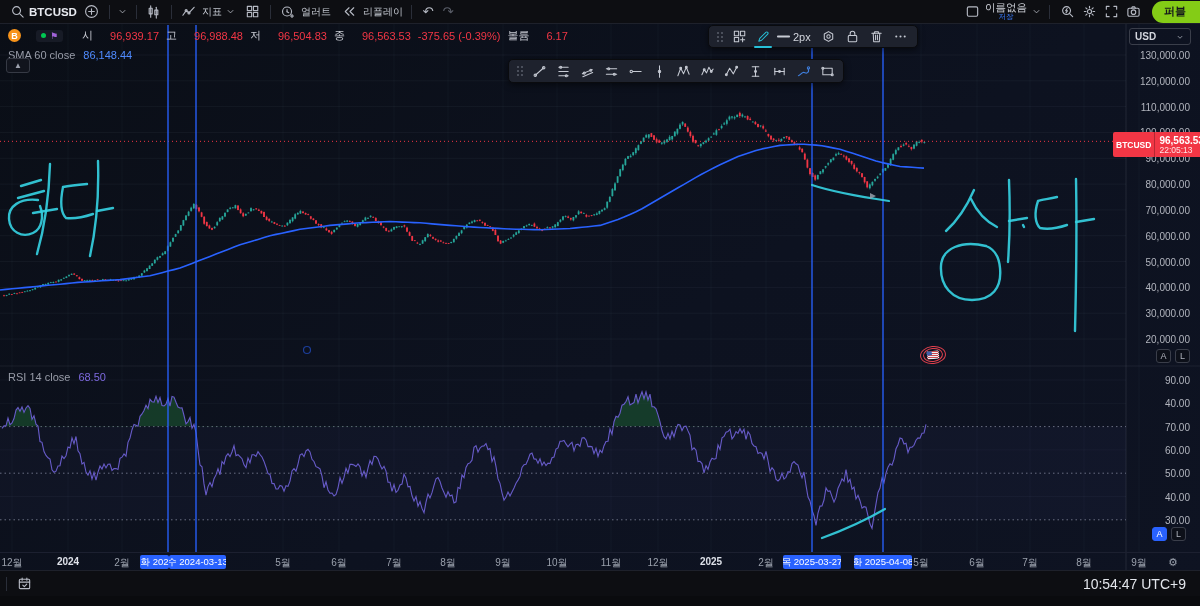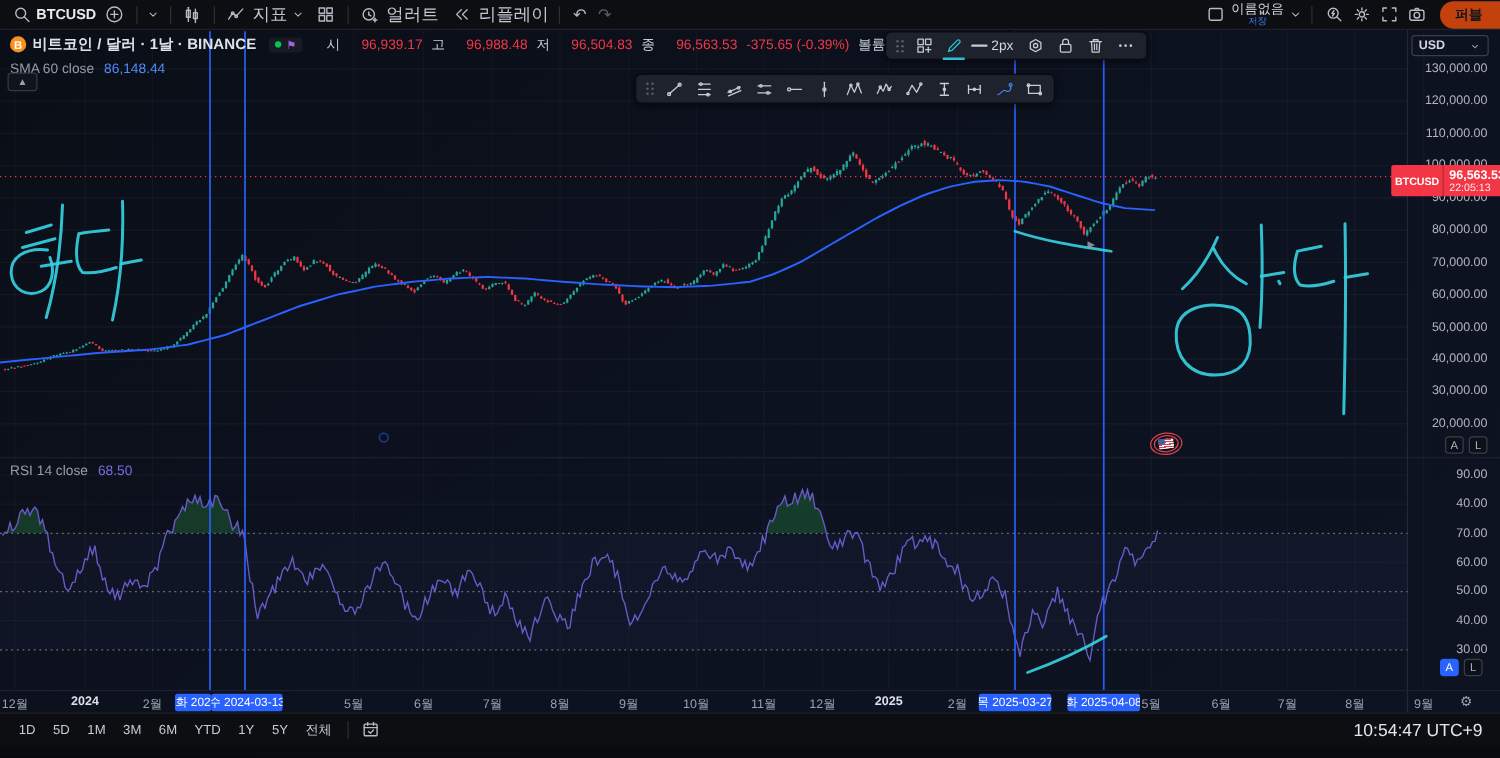--- a/index.html
+++ b/index.html
@@ -7,27 +7,27 @@
   #app{position:relative;width:1200px;height:606px;overflow:hidden;background:linear-gradient(145deg,#0a0e16 0%,#0d1220 55%,#0e1322 100%);}
   .ic{display:inline-flex;align-items:center;justify-content:center;width:22px;height:20px;color:#b6bac4;}
   .ic svg{stroke:currentColor;fill:none;stroke-width:1.2;stroke-linecap:round;stroke-linejoin:round;}
   
   #topbar{position:absolute;left:0;top:0;width:1200px;height:24px;background:#0d0e12;border-bottom:1px solid #1e212b;display:flex;align-items:center;justify-content:space-between;z-index:30;}
   .tb-group{display:flex;align-items:center;height:24px;}
   .sep{width:1px;height:14px;background:#2a2e39;margin:0 6px;}
   .sym{font-size:11.5px;font-weight:bold;color:#e8eaf0;margin:0 4px 0 1px;cursor:pointer;}
   .tfbtn{font-size:11px;color:#c3c7d0;padding:2px 6px;border-radius:3px;margin:0 1px;cursor:pointer;white-space:nowrap;}
   .tfbtn.active{background:#2a2e39;color:#fff;}
-  .tbtxt{font-size:14px;color:#c3c7d0;margin:0 2px;white-space:nowrap;}
+  .tbtxt{font-size:10px;color:#c3c7d0;margin:0 2px;white-space:nowrap;}
   .glyph{font-size:13px;color:#b6bac4;width:20px;text-align:center;cursor:pointer;}
   .glyph.dim{color:#5a5e69;}
   #layoutname{display:flex;flex-direction:column;align-items:center;line-height:10px;margin:0 2px;cursor:pointer;}
   #layoutname .nm{font-size:10.5px;color:#d2d5dd;}
   #layoutname .sv{font-size:7.5px;color:#3b7dff;}
-  #publish{height:22px;background:#c2410c;color:#14161c;font-size:11px;font-weight:bold;border-radius:12px 0 0 12px;display:flex;align-items:center;padding:0 14px 0 12px;margin-left:8px;cursor:pointer;}
+  #publish{height:22px;background:#84cc16;color:#14161c;font-size:11px;font-weight:bold;border-radius:12px 0 0 12px;display:flex;align-items:center;padding:0 14px 0 12px;margin-left:8px;cursor:pointer;}
   
   #chart-svg{position:absolute;left:0;top:0;z-index:1;}
   
   #legend{position:absolute;left:8px;top:28px;z-index:6;}
   #legend .row1{display:flex;align-items:center;height:15px;}
   #btc-ic{width:13px;height:13px;border-radius:50%;background:#f7931a;color:#fff;font-size:9px;font-weight:bold;display:flex;align-items:center;justify-content:center;margin-right:5px;}
   .ttl{font-size:12px;font-weight:600;color:#dfe2ea;letter-spacing:.1px;}
   #statuspill{display:flex;align-items:center;gap:4px;background:#171b26;border-radius:3px;padding:2px 5px;margin-left:10px;}
   #statuspill .gdot{width:5px;height:5px;border-radius:50%;background:#00c853;}
   #statuspill .flag{font-size:9px;color:#a163d8;line-height:8px;}
@@ -988,21 +988,20 @@
             <path d="M6,4.5 L6.8,3 L9.2,3 L10,4.5"></path>
           </svg>
         </span>
       <div id="publish">퍼블</div>
     </div>
   </header>
 
   <div id="legend">
     <div class="row1">
       <span id="btc-ic">B</span>
-      <span class="ttl">비트코인 / 달러 · 1날 · BINANCE</span>
       <span id="statuspill">
         <span class="gdot"></span>
         <span class="flag">⚑</span>
       </span>
       <span class="ohlc">
         <span class="lab">시</span>
           <span class="val">96,939.17</span>
         <span class="lab">고</span>
           <span class="val">96,988.48</span>
         <span class="lab">저</span>
@@ -1222,31 +1221,20 @@
       <span class="t-lab" style="left: 1030px;">7월</span>
       <span class="t-lab" style="left: 1084px;">8월</span>
       <span class="t-lab" style="left: 1139px;">9월</span>
       <span class="t-pill" style="left: 140px; width: 29px;">화 202</span>
       <span class="t-pill" style="left: 169px; width: 57px;">수 2024-03-13</span>
       <span class="t-pill" style="left: 783px; width: 58px;">목 2025-03-27</span>
       <span class="t-pill" style="left: 854px; width: 58px;">화 2025-04-08</span>
     </div>
 
   <footer id="bottom-bar">
-    <div id="range-list" style="display:flex;align-items:center;margin-left:8px">
-        <span class="rbtn">1D</span>
-        <span class="rbtn">5D</span>
-        <span class="rbtn">1M</span>
-        <span class="rbtn">3M</span>
-        <span class="rbtn">6M</span>
-        <span class="rbtn">YTD</span>
-        <span class="rbtn">1Y</span>
-        <span class="rbtn">5Y</span>
-        <span class="rbtn">전체</span>
-      </div>
     <div class="sep"></div>
     <span class="ic">
         <svg viewBox="0 0 16 16" width="15" height="15">
           <rect x="2.5" y="3.5" width="11" height="10" rx="1"></rect>
           <line x1="2.5" y1="6.5" x2="13.5" y2="6.5"></line>
           <line x1="5.5" y1="2.2" x2="5.5" y2="4.5"></line>
           <line x1="10.5" y1="2.2" x2="10.5" y2="4.5"></line>
           <polyline points="6.2,9.8 7.8,11.4 10.4,8.6"></polyline>
         </svg>
       </span>

